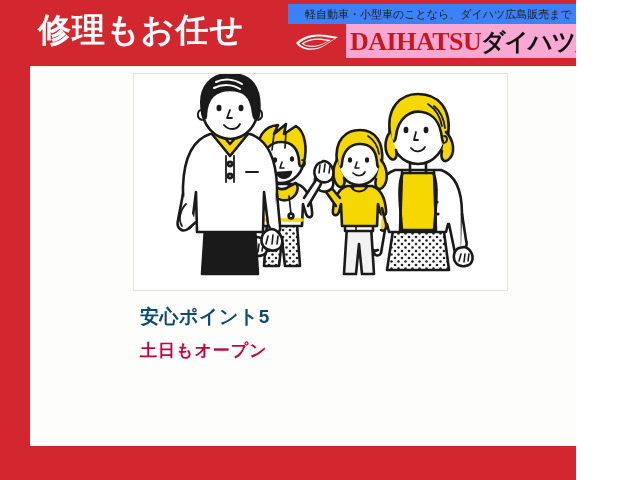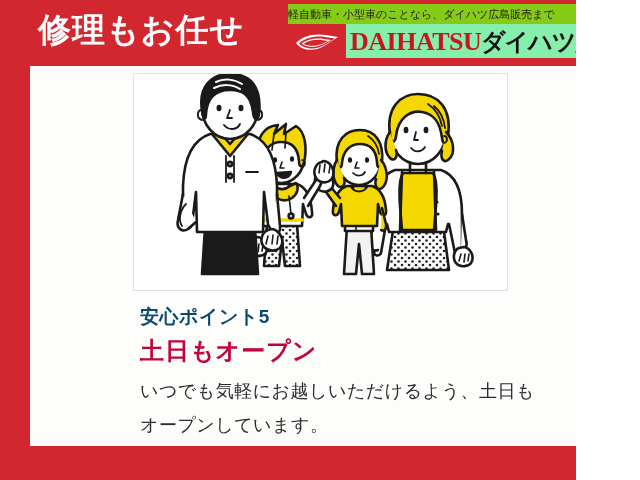--- a/index.html
+++ b/index.html
@@ -48,37 +48,37 @@
     top: 4px;
     width: 332px;
     height: 58px;
   }
   .logo-tagline {
     position: absolute;
     left: 0;
     top: 0;
     width: 332px;
     height: 20px;
-    background: #84cc16;
+    background: #3b82f6;
     color: #231815;
     font-size: 11px;
     line-height: 20px;
     white-space: nowrap;
     font-weight: normal;
-    padding-left: 0;
+    padding-left: 17px;
     box-sizing: border-box;
     overflow: hidden;
   }
   .logo-row {
     position: absolute;
     left: 0;
     top: 20px;
     width: 332px;
     height: 36px;
-    background: #86efac;
+    background: #f9a8d4;
     overflow: hidden;
   }
   .logo-emblem {
     position: absolute;
     left: 0;
     top: 0;
     width: 58px;
     height: 36px;
     background: #d2272f;
   }
@@ -146,21 +146,21 @@
     font-weight: bold;
     color: #0c4a6e;
     letter-spacing: 0.5px;
     line-height: 26px;
     white-space: nowrap;
   }
   .point-headline {
     position: absolute;
     left: 110px;
     top: 268px;
-    font-size: 24px;
+    font-size: 17px;
     font-weight: bold;
     color: #c4003f;
     letter-spacing: 1px;
     line-height: 34px;
     white-space: nowrap;
   }
   .body-text {
     position: absolute;
     left: 110px;
     top: 308px;
@@ -390,16 +390,15 @@
           <path d="M96 36 L93 44 L98 44" stroke-width="1.8"></path>
           <path d="M90 51 C95 57, 103 56, 106 50" stroke-width="1.9"></path>
         </g>
       </svg>
     </div>
 
     <div class="point-label">安心ポイント5</div>
 
     <div class="point-headline">土日もオープン</div>
 
-    <div class="body-text">いつでも気軽にお越しいただけるよう、土日もオープンしています。</div>
   </div>
 
 </div>
 
 </body></html>

